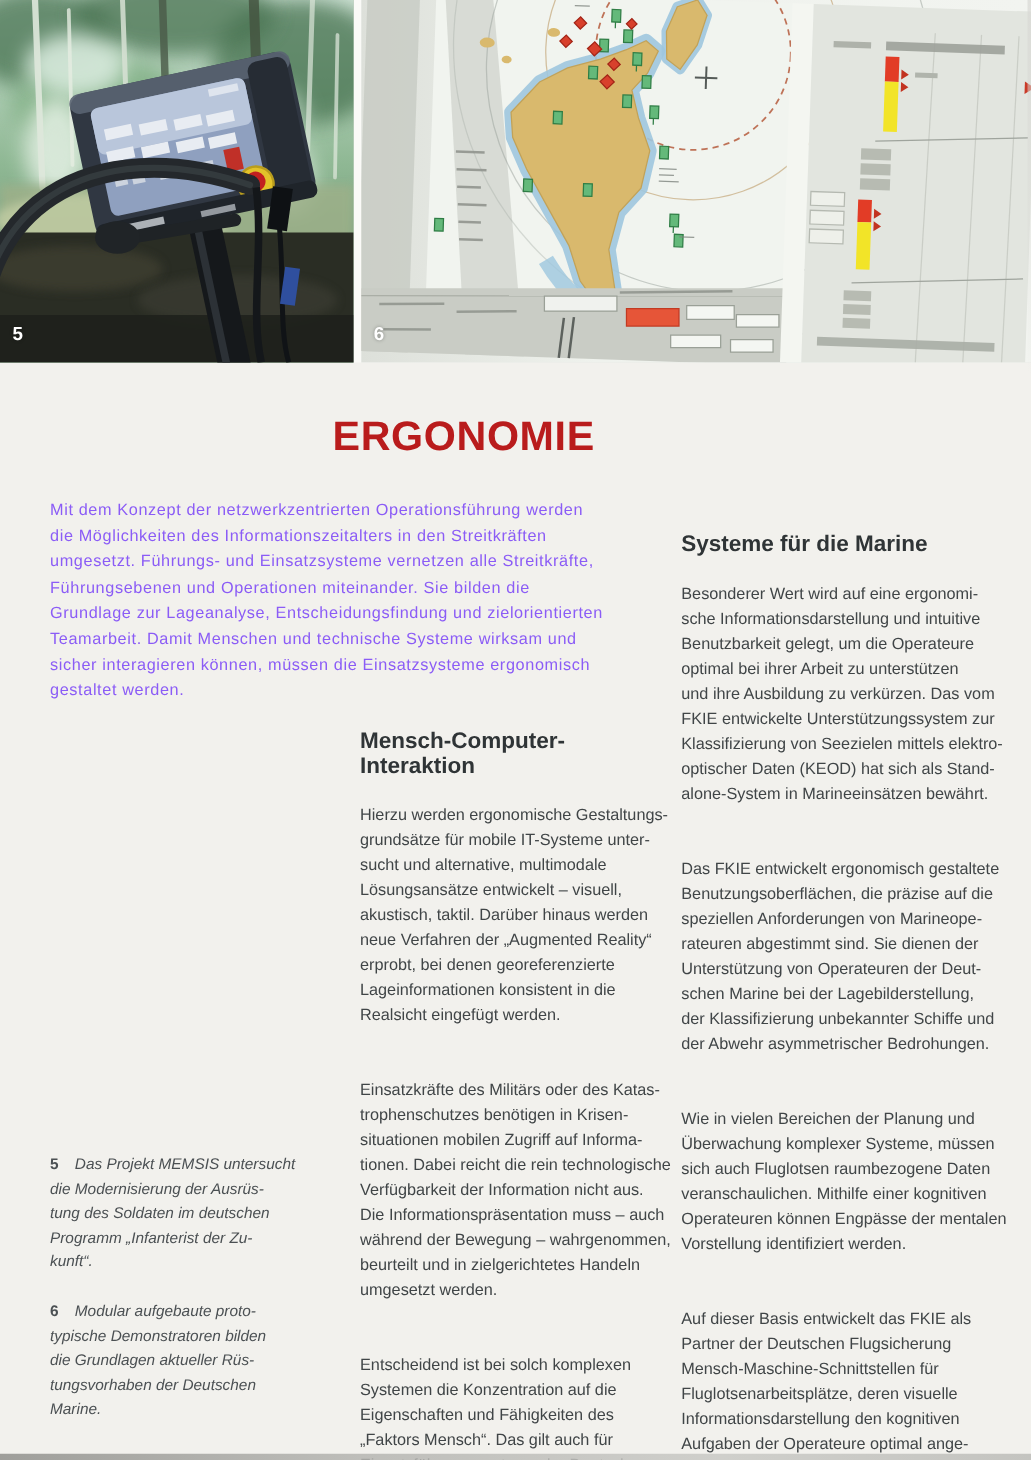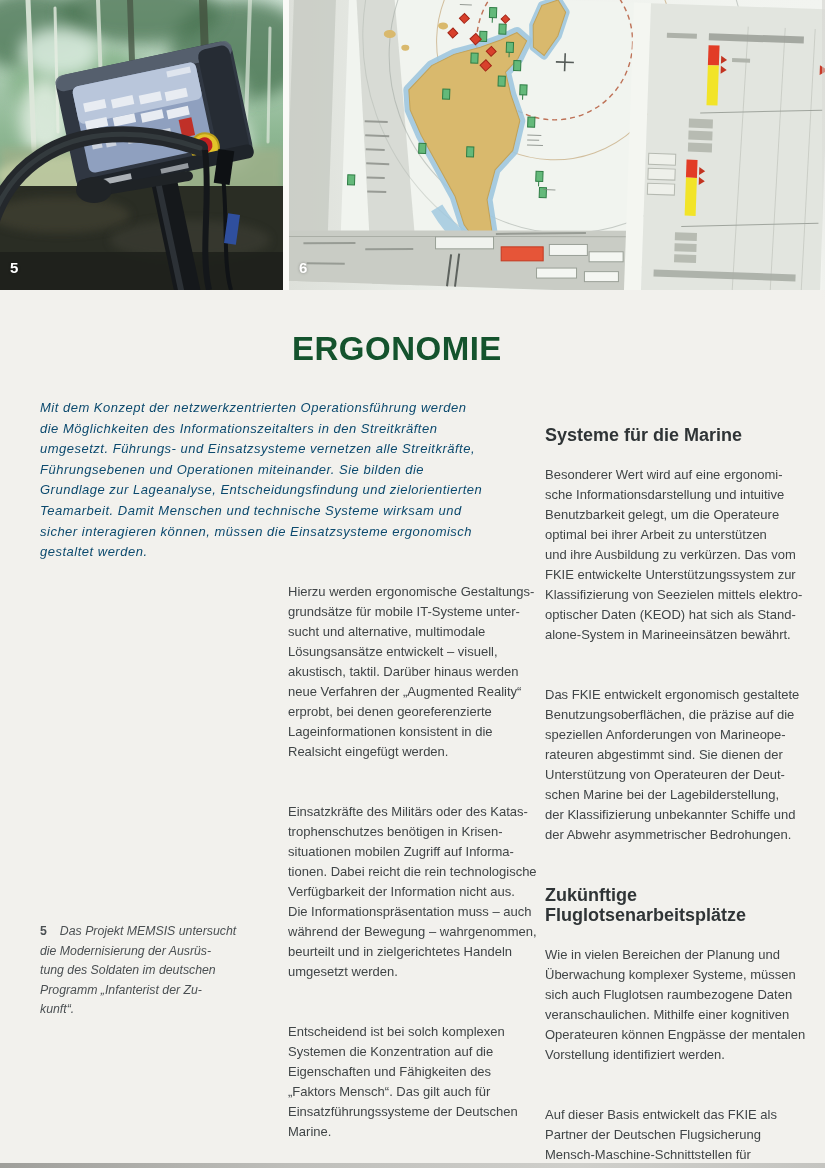--- a/index.html
+++ b/index.html
@@ -13,29 +13,28 @@
   .photo svg{display:block;}
   .photo-left{left:0;width:283px;background:#7fa184;}
   .photo-right{left:289px;width:536px;background:#e8ebe7;}
   .photo-gap{position:absolute;left:283px;top:0;width:6px;height:290px;background:#fafaf7;}
   .photo-num{
     position:absolute;left:10px;bottom:14px;color:#ffffff;font-weight:bold;
     font-size:15px;letter-spacing:.5px;text-shadow:0 0 3px rgba(0,0,0,.35);
   }
   
   .title{
-    position:absolute;left:292px;top:330px;margin:0;
-    font-size:33px;font-weight:bold;letter-spacing:.5px;color:#14532d;
+    position:absolute;left:266px;top:330px;margin:0;
+    font-size:33px;font-weight:bold;letter-spacing:.5px;color:#b91c1c;
   }
   
   .intro{
     position:absolute;left:40px;top:398px;width:505px;
-    font-size:13px;line-height:20.6px;letter-spacing:.5px;color:#0c4a6e;
+    font-size:13px;line-height:20.6px;letter-spacing:.5px;color:#8b5cf6;
     white-space:pre-line;
-    font-style:italic;
   }
   
   .col{position:absolute;white-space:pre-line;color:#404547;font-size:13px;}
   .col-middle{left:288px;top:562px;width:250px;line-height:20px;}
   .col-right{left:545px;top:405px;width:278px;line-height:20px;}
   .col h2{
     margin:0;font-size:18px;line-height:20px;font-weight:bold;color:#2f3436;
     white-space:pre-line;
   }
   .col p{margin:0 0 20px;white-space:pre-line;}
@@ -311,20 +310,21 @@
   <div class="intro">Mit dem Konzept der netzwerkzentrierten Operationsführung werden
 die Möglichkeiten des Informationszeitalters in den Streitkräften
 umgesetzt. Führungs- und Einsatzsysteme vernetzen alle Streitkräfte,
 Führungsebenen und Operationen miteinander. Sie bilden die
 Grundlage zur Lageanalyse, Entscheidungsfindung und zielorientierten
 Teamarbeit. Damit Menschen und technische Systeme wirksam und
 sicher interagieren können, müssen die Einsatzsysteme ergonomisch
 gestaltet werden.</div>
 
   <div class="col col-middle">
+    <h2>Mensch-Computer-Interaktion</h2>
     <p>Hierzu werden ergonomische Gestaltungs-
 grundsätze für mobile IT-Systeme unter-
 sucht und alternative, multimodale
 Lösungsansätze entwickelt – visuell,
 akustisch, taktil. Darüber hinaus werden
 neue Verfahren der „Augmented Reality“
 erprobt, bei denen georeferenzierte
 Lageinformationen konsistent in die
 Realsicht eingefügt werden.</p>
     <p>Einsatzkräfte des Militärs oder des Katas-
@@ -356,21 +356,20 @@
 optischer Daten (KEOD) hat sich als Stand-
 alone-System in Marineeinsätzen bewährt.</p>
     <p>Das FKIE entwickelt ergonomisch gestaltete
 Benutzungsoberflächen, die präzise auf die
 speziellen Anforderungen von Marineope-
 rateuren abgestimmt sind. Sie dienen der
 Unterstützung von Operateuren der Deut-
 schen Marine bei der Lagebilderstellung,
 der Klassifizierung unbekannter Schiffe und
 der Abwehr asymmetrischer Bedrohungen.</p>
-    <h2>Zukünftige Fluglotsenarbeitsplätze</h2>
     <p>Wie in vielen Bereichen der Planung und
 Überwachung komplexer Systeme, müssen
 sich auch Fluglotsen raumbezogene Daten
 veranschaulichen. Mithilfe einer kognitiven
 Operateuren können Engpässe der mentalen
 Vorstellung identifiziert werden.</p>
     <p>Auf dieser Basis entwickelt das FKIE als
 Partner der Deutschen Flugsicherung
 Mensch-Maschine-Schnittstellen für
 Fluglotsenarbeitsplätze, deren visuelle
@@ -380,17 +379,24 @@
   </div>
 
   <div class="captions">
     <div class="caption">
       <span class="cap-num">5</span><span class="cap-text">Das Projekt MEMSIS untersucht
 die Modernisierung der Ausrüs-
 tung des Soldaten im deutschen
 Programm „Infanterist der Zu-
 kunft“.</span>
     </div>
+    <div class="caption">
+      <span class="cap-num">6</span><span class="cap-text">Modular aufgebaute proto-
+typische Demonstratoren bilden
+die Grundlagen aktueller Rüs-
+tungsvorhaben der Deutschen
+Marine.</span>
+    </div>
   </div>
 
   <div class="page-edge-right"></div>
   <div class="page-edge"></div>
 </div>
 
 </body></html>

